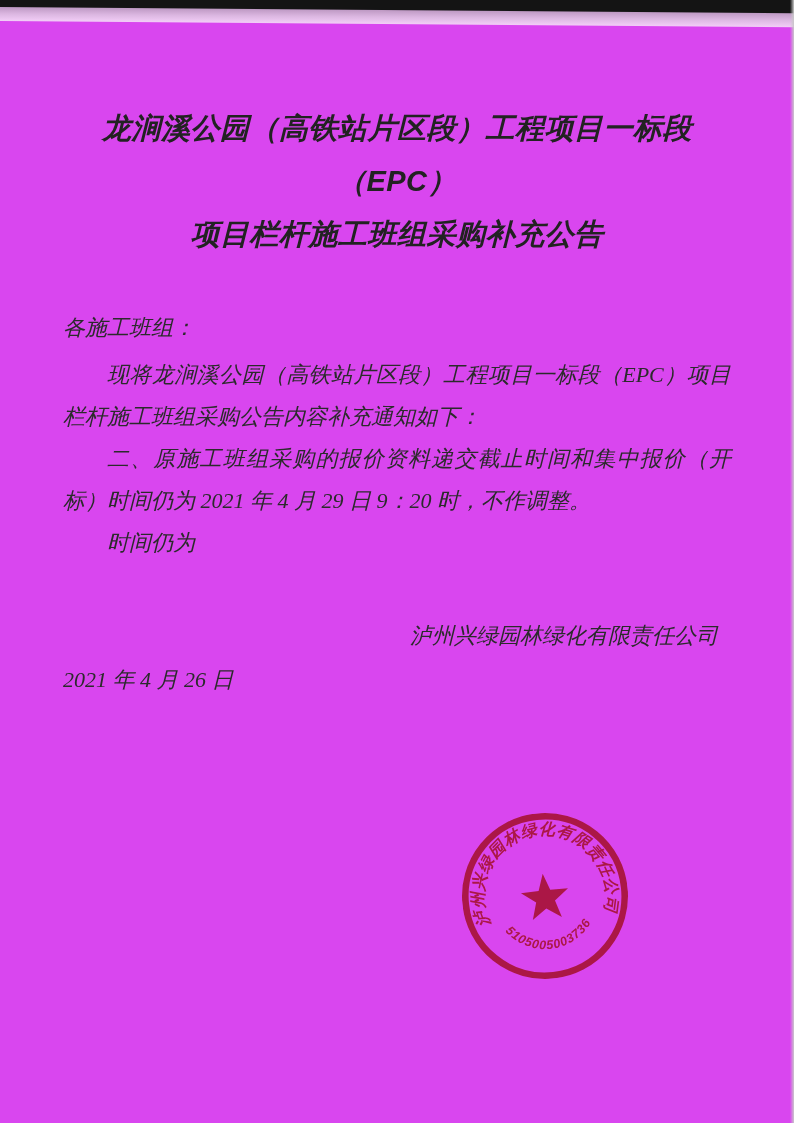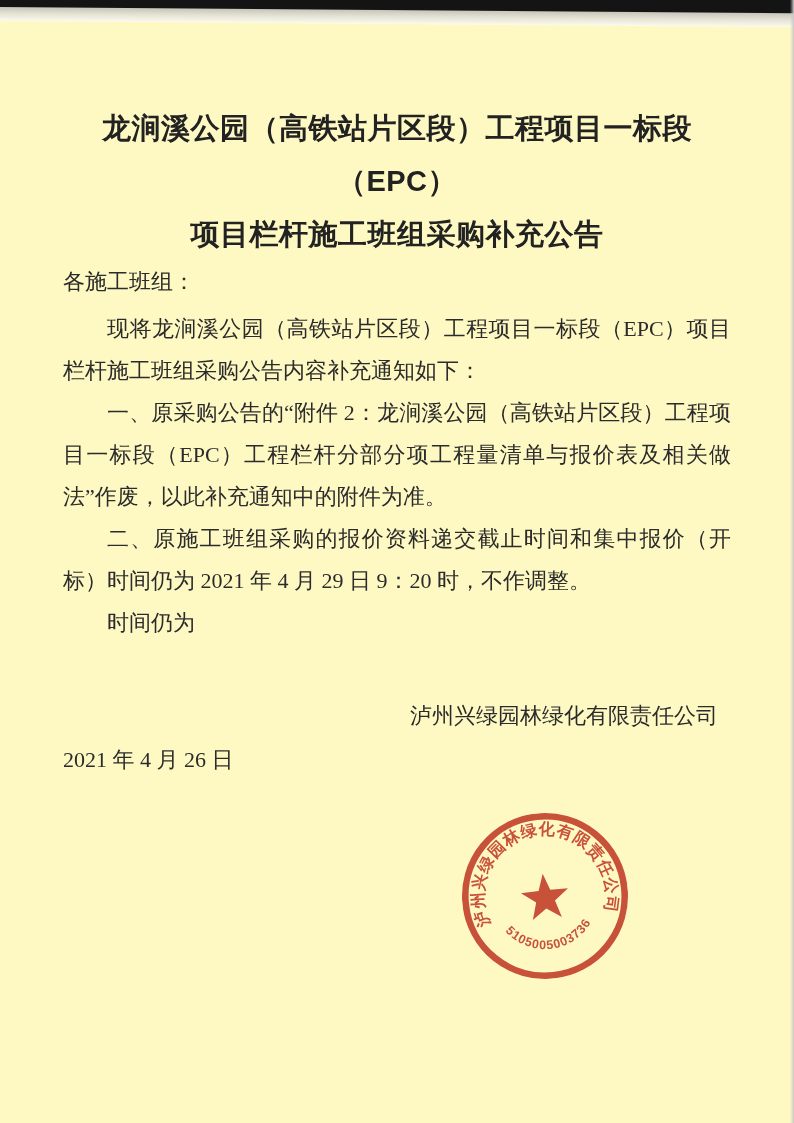--- a/index.html
+++ b/index.html
@@ -4,21 +4,21 @@
 <style>
   html,body{margin:0;padding:0;}
   body{
     width:794px;height:1123px;
     background:#fbfbfa;
     overflow:hidden;
     font-family:"Liberation Serif","DejaVu Serif",serif;
     color:#2b2b2b;
     position:relative;
   }
-  .page{position:absolute;inset:0;background:#fef9c3;}
+  .page{position:absolute;inset:0;background:#d946ef;font-style:italic;}
 
   
   .scan-top-black{
     position:absolute;top:-8px;left:-12px;width:830px;height:15px;
     background:#141414;transform:rotate(0.45deg);transform-origin:left top;
   }
   .scan-top-shadow{
     position:absolute;top:5px;left:0;width:794px;height:16px;
     background:linear-gradient(to bottom,#a8a8a8,#dcdcdc 55%,#fbfbfa);
     transform:rotate(0.45deg);transform-origin:left top;opacity:.75;
@@ -33,21 +33,21 @@
   .doc-title{
     text-align:center;
     font-family:"Liberation Sans","DejaVu Sans",sans-serif;
     font-weight:bold;
     font-size:29px;line-height:53px;
     color:#222;
     letter-spacing:0.5px;
     margin:0 0 0 0;
   }
 
-  .body-text{font-size:22px;line-height:42px;}
+  .body-text{margin-top:46px;font-size:22px;line-height:42px;}
   .body-text p{margin:0;text-align:justify;}
   .salutation{margin-bottom:5px !important;}
   .indent{text-indent:2em;}
   .attachment{margin-top:42px !important;text-indent:2em;}
 
   .signature{margin-top:50px;font-size:22px;line-height:44px;}
   .sig-company{text-align:right;padding-right:13px;}
   .sig-date{text-align:left;padding-right:105px;}
 
   .footer{
@@ -85,21 +85,20 @@
   <div class="content">
 
     <h1 class="doc-title">
       <span>龙涧溪公园（高铁站片区段）工程项目一标段（EPC）</span><br>
       <span>项目栏杆施工班组采购补充公告</span>
     </h1>
 
     <div class="body-text">
       <p class="salutation">各施工班组：</p>
       <p class="indent">现将龙涧溪公园（高铁站片区段）工程项目一标段（EPC）项目栏杆施工班组采购公告内容补充通知如下：</p>
-      <p class="indent">一、原采购公告的“附件 2：龙涧溪公园（高铁站片区段）工程项目一标段（EPC）工程栏杆分部分项工程量清单与报价表及相关做法”作废，以此补充通知中的附件为准。</p>
       <p class="indent">二、原施工班组采购的报价资料递交截止时间和集中报价（开标）时间仍为 2021 年 4 月 29 日 9：20 时，不作调整。</p>
       <p class="indent">时间仍为</p>
     </div>
 
     <div class="signature">
       <div class="sig-company">泸州兴绿园林绿化有限责任公司</div>
       <div class="sig-date">2021 年 4 月 26 日</div>
     </div>
 
   </div>

